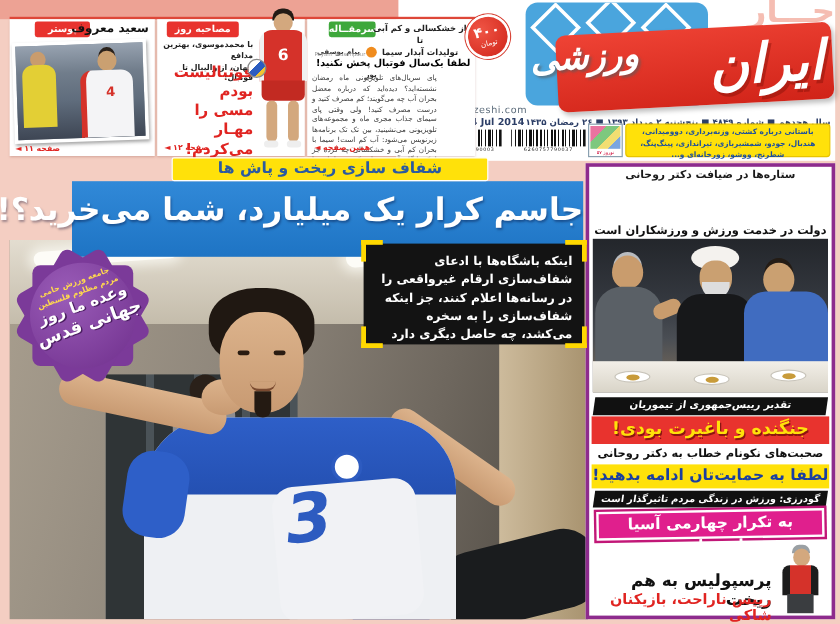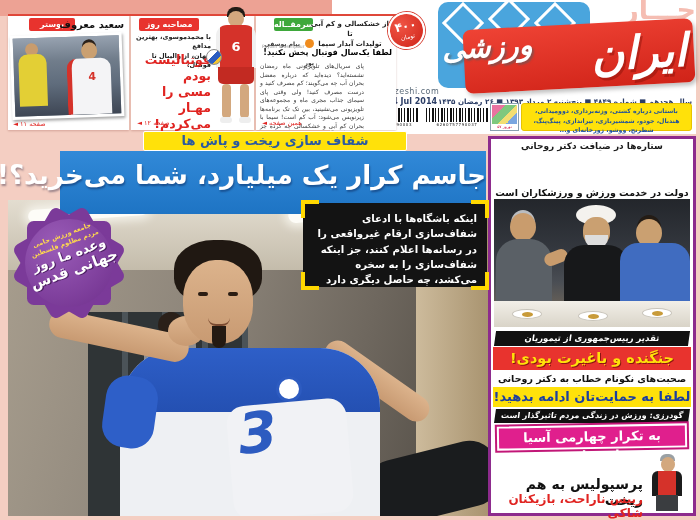--- a/index.html
+++ b/index.html
@@ -17,21 +17,21 @@
   .red-rule{left:8px;top:14px;width:388px;height:2px;background:#e0483a}
 
   
   .card{background:#fff;top:16px;height:114px;box-shadow:0 1px 2px rgba(120,40,30,.25)}
   .poster-card{left:8px;width:121px}
   .interview-card{left:131px;width:123px}
   .editorial-card{left:256px;width:140px}
   .tag{position:absolute;height:13px;font-size:8px;font-weight:bold;color:#fff;text-align:center;line-height:13px;border-radius:2px}
   .tag-red{background:#e8332e}
   .tag-green{background:#3ea83b}
-  .pageref{position:absolute;font-size:6.5px;font-weight:normal;color:#e02421}
+  .pageref{position:absolute;font-size:6.5px;font-weight:bold;color:#e02421}
   .pageref::before{content:"◄ "}
 
   
   .poster-name{position:absolute;right:5px;top:3px;font-size:10px;font-weight:bold;color:#111}
   .poster-photo{position:absolute;left:3px;top:18px;width:112px;height:84px;background:#fff;padding:3px;transform:rotate(-2deg);box-shadow:1px 2px 3px rgba(0,0,0,.35)}
   .poster-inner{position:relative;width:100%;height:100%;overflow:hidden;background:linear-gradient(180deg,#97a2b0 0%,#68758563 30%,#5f6c7c 60%,#3e4654 100%);background-color:#76828f}
   .pp-yellow{position:absolute;left:5px;top:16px;width:28px;height:52px;background:#e3cf35;border-radius:9px 9px 0 0}
   .pp-yellowhead{position:absolute;left:12px;top:5px;width:13px;height:13px;background:#c99c6d;border-radius:50%}
   .pp-main{position:absolute;right:9px;top:22px;width:44px;height:56px;background:#f4f4f6;border-left:5px solid #d5322a;border-radius:10px 10px 0 0}
   .pp-mainhead{position:absolute;right:22px;top:6px;width:16px;height:17px;background:#caa071;border-radius:50%;box-shadow:0 -4px 0 -1px #2a211a}

